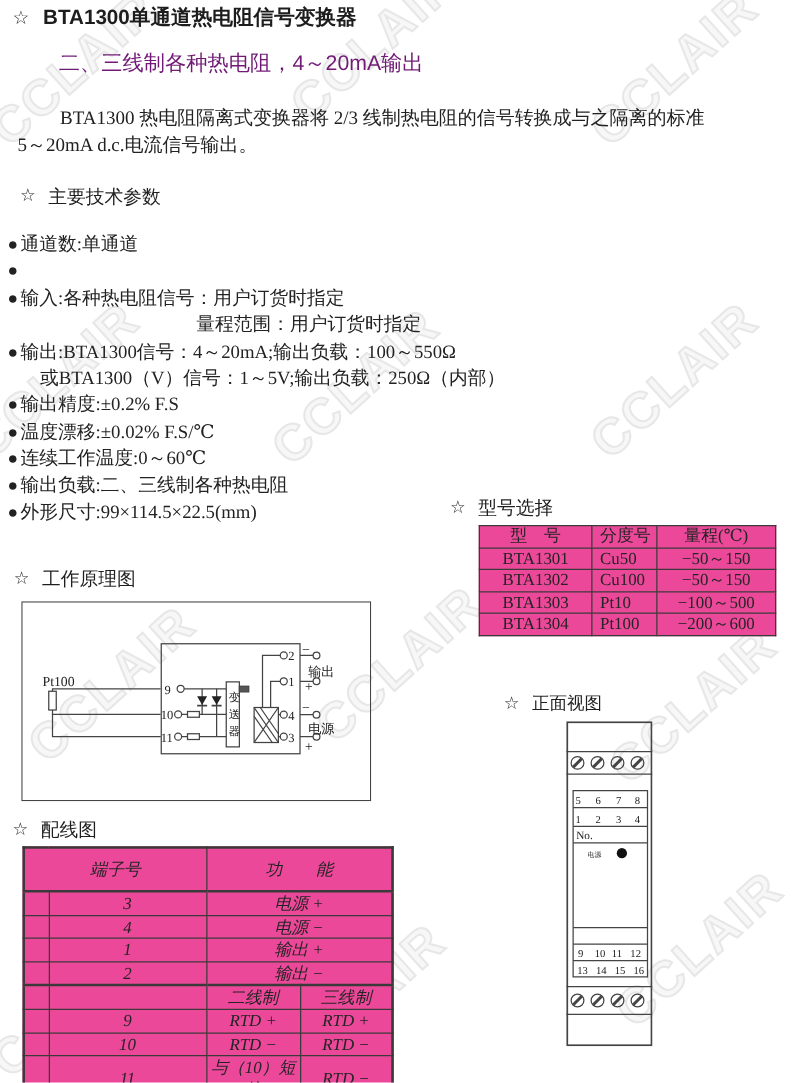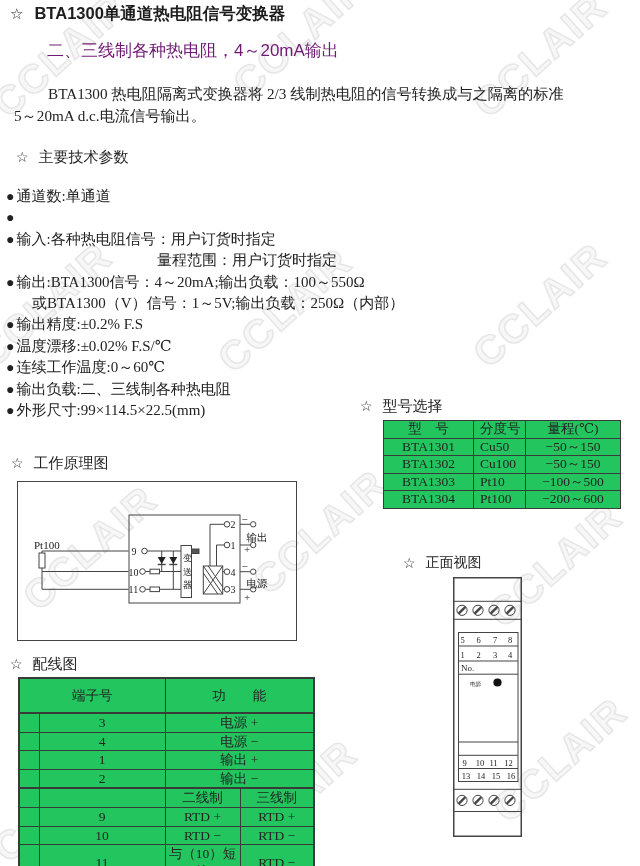--- a/index.html
+++ b/index.html
@@ -34,27 +34,27 @@
   .h-sec { font-size:15px; color:#1f1f1f; display:flex; align-items:center; }
   .h-sec .star { font-size:14px; margin-right:10px; }
   .intro { font-size:15.2px; color:#222; }
   
   .specs { font-size:15px; line-height:21.4px; color:#222; }
   .spec-line { display:flex; align-items:baseline; }
   .spec-line .blt { font-size:14px; margin-right:2px; }
   .ind1 { padding-left:52px;justify-content:center; }
   .ind2 { padding-left:26px; }
   
-  table { border-collapse:collapse; table-layout:fixed; background:#22c55e; }
+  table { border-collapse:collapse; table-layout:fixed; background:#ec4899; }
   td { border:1px solid #3a3a3a; text-align:center; padding:0; overflow:hidden; }
   .mtab { width:237px; font-size:13.5px; }
   .mtab td { height:16.6px; line-height:16.6px; }
   .mtab .c2 { text-align:left; padding-left:6px; }
   .wtab { width:295px; font-size:13.5px; border:2px solid #3a3a3a; }
-  .wtab td { height:17.6px; line-height:17.6px; }
+  .wtab td { height:17.6px; line-height:17.6px;font-style:italic; }
   .wtab .hdr td { height:33px; line-height:33px; border-bottom-width:2px; }
   .wtab .thick td { border-bottom-width:2px; }
   svg text { font-family:"Liberation Serif","DejaVu Serif","DejaVu Sans",serif; fill:#222; }
 </style>
 </head>
 <body>
 
 <div>
   <span class="wm" style="left:60px;top:55px">CCLAIR</span>
   <span class="wm" style="left:300px;top:35px">CCLAIR</span>

